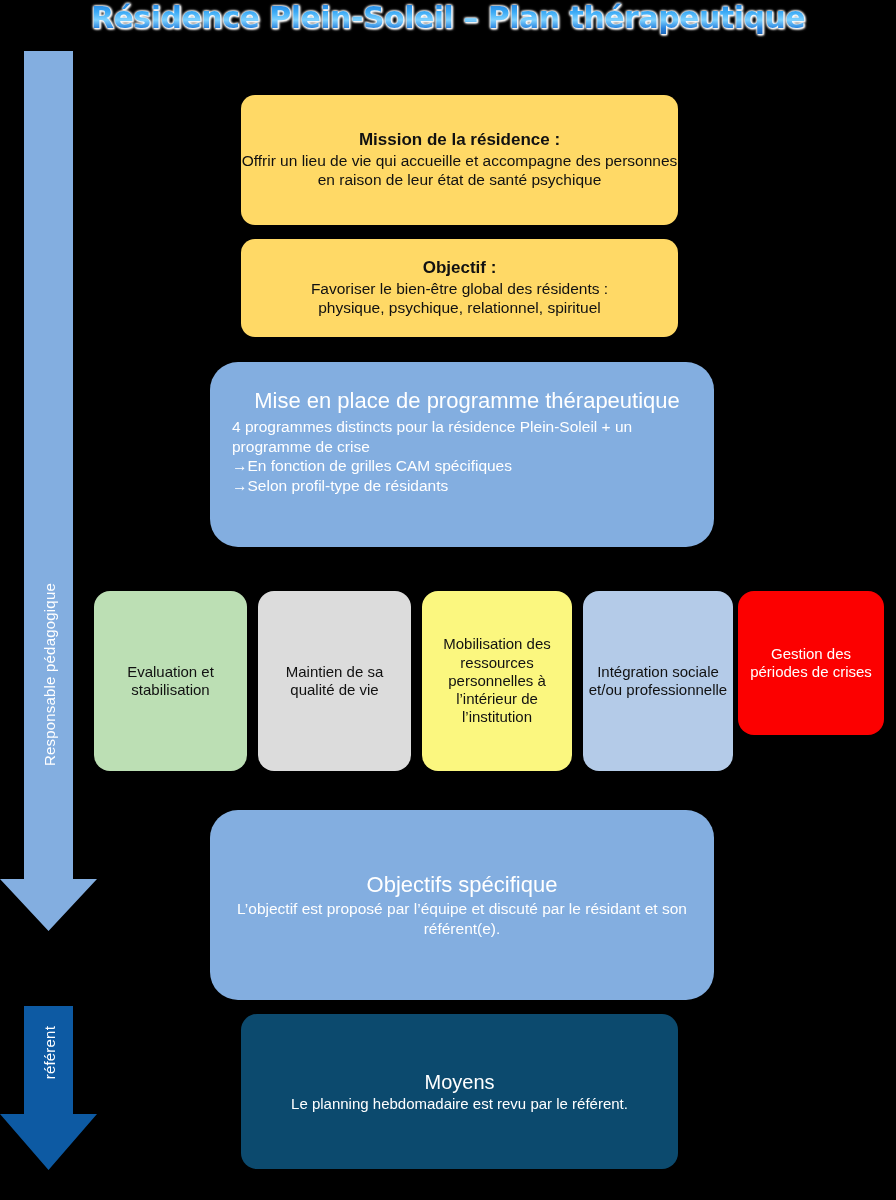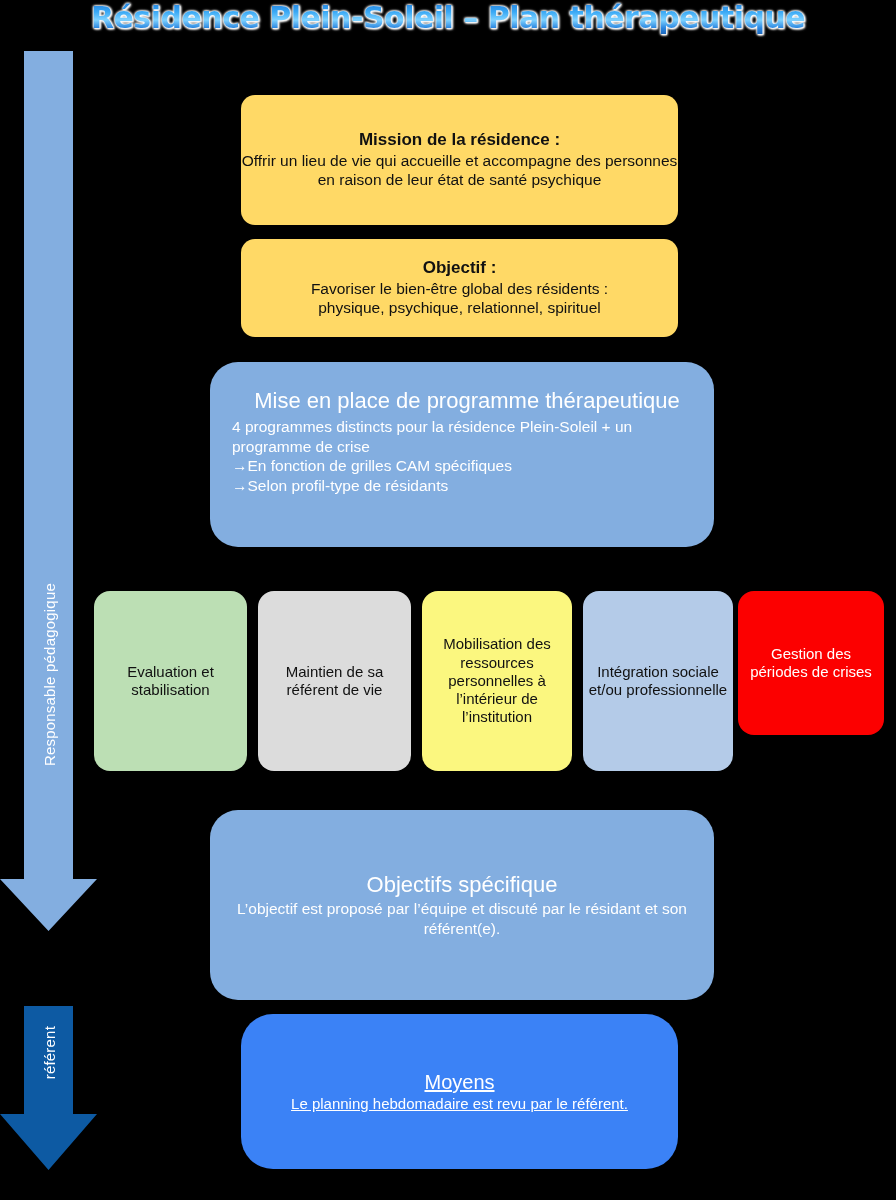--- a/index.html
+++ b/index.html
@@ -84,24 +84,23 @@
   .yellow .hl { font-weight: bold; font-size: 17px; margin-bottom: 2px; }
 
   .bluebig {
     background: #83aee0;
     color: #ffffff;
     border-radius: 28px;
   }
   .bluebig .hl { font-size: 22px; }
 
   .darkblue {
-    background: #3b82f6;
+    background: #0c4a6e;
     color: #ffffff;
-    border-radius: 32px;
-    text-decoration: underline;
+    border-radius: 16px;
   }
   .darkblue .hl { font-size: 20px; }
   .darkblue .sub { font-size: 15px; }
 
   
   .cat {
     border-radius: 16px;
     font-size: 15px;
     padding: 4px 4px;
     color: #111111;
@@ -168,21 +167,21 @@
         <div>→Selon profil-type de résidants</div>
       </div>
     </div>
   </div>
 
   <div class="box cat" id="cat-0" style="left:94px; top:591px; width:153px; height:180px; background:#bcdfb4; color:#111111;">
     <span>Evaluation et stabilisation</span>
   </div>
 
   <div class="box cat" id="cat-1" style="left:258px; top:591px; width:153px; height:180px; background:#dcdcdc; color:#111111;">
-    <span>Maintien de sa référent de vie</span>
+    <span>Maintien de sa qualité de vie</span>
   </div>
 
   <div class="box cat" id="cat-2" style="left:422px; top:591px; width:150px; height:180px; background:#fbf77f; color:#111111;">
     <span>Mobilisation des ressources personnelles à l’intérieur de l’institution</span>
   </div>
 
   <div class="box cat" id="cat-3" style="left:583px; top:591px; width:150px; height:180px; background:#b4cbe8; color:#111111;">
     <span>Intégration sociale et/ou professionnelle</span>
   </div>
 

